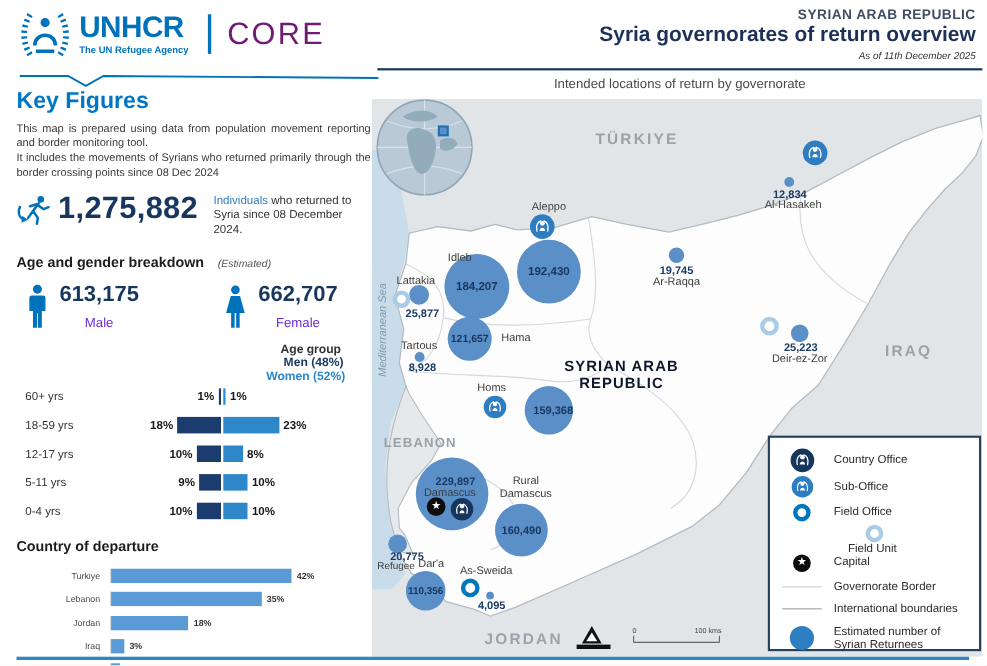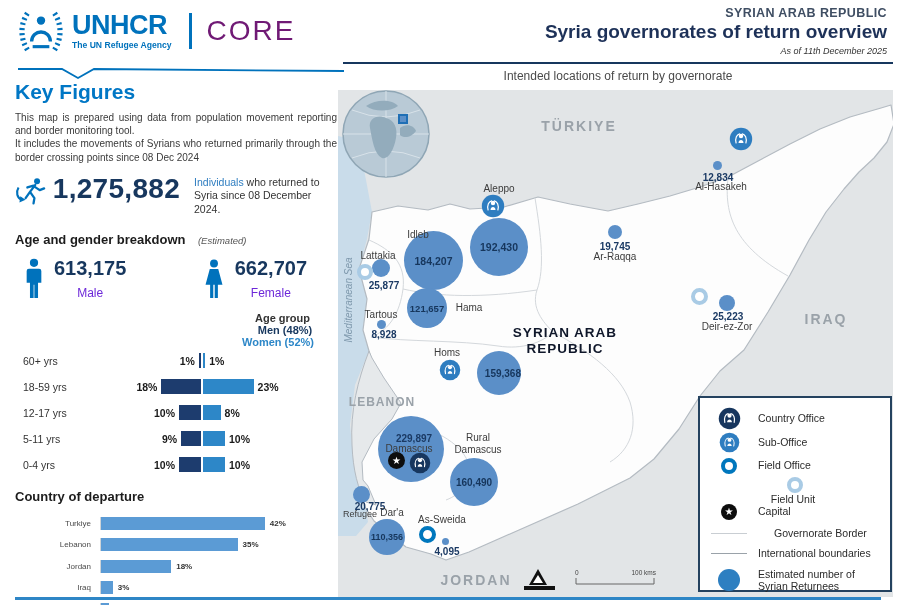--- a/index.html
+++ b/index.html
@@ -442,21 +442,21 @@
           <span class="ring fu" style="position:static;width:16px;height:16px;"></span>
         </span>
       <span class="lg-label">Field Unit</span>
     </div>
     <div class="lg-row" style="height:23px;">
       <span class="lg-icon">
           <span class="capital" style="position:static;width:16px;height:16px;"></span>
         </span>
       <span class="lg-label">Capital</span>
     </div>
-    <div class="lg-row" style="height:20px;gap:16px;">
+    <div class="lg-row" style="height:20px;">
       <span class="lg-icon">
           <span class="lg-line" style="border-top:1px solid #c9ced3;"></span>
         </span>
       <span class="lg-label">Governorate Border</span>
     </div>
     <div class="lg-row" style="height:20px;">
       <span class="lg-icon">
           <span class="lg-line" style="border-top:1.5px solid #9aa2a9;"></span>
         </span>
       <span class="lg-label">International boundaries</span>

